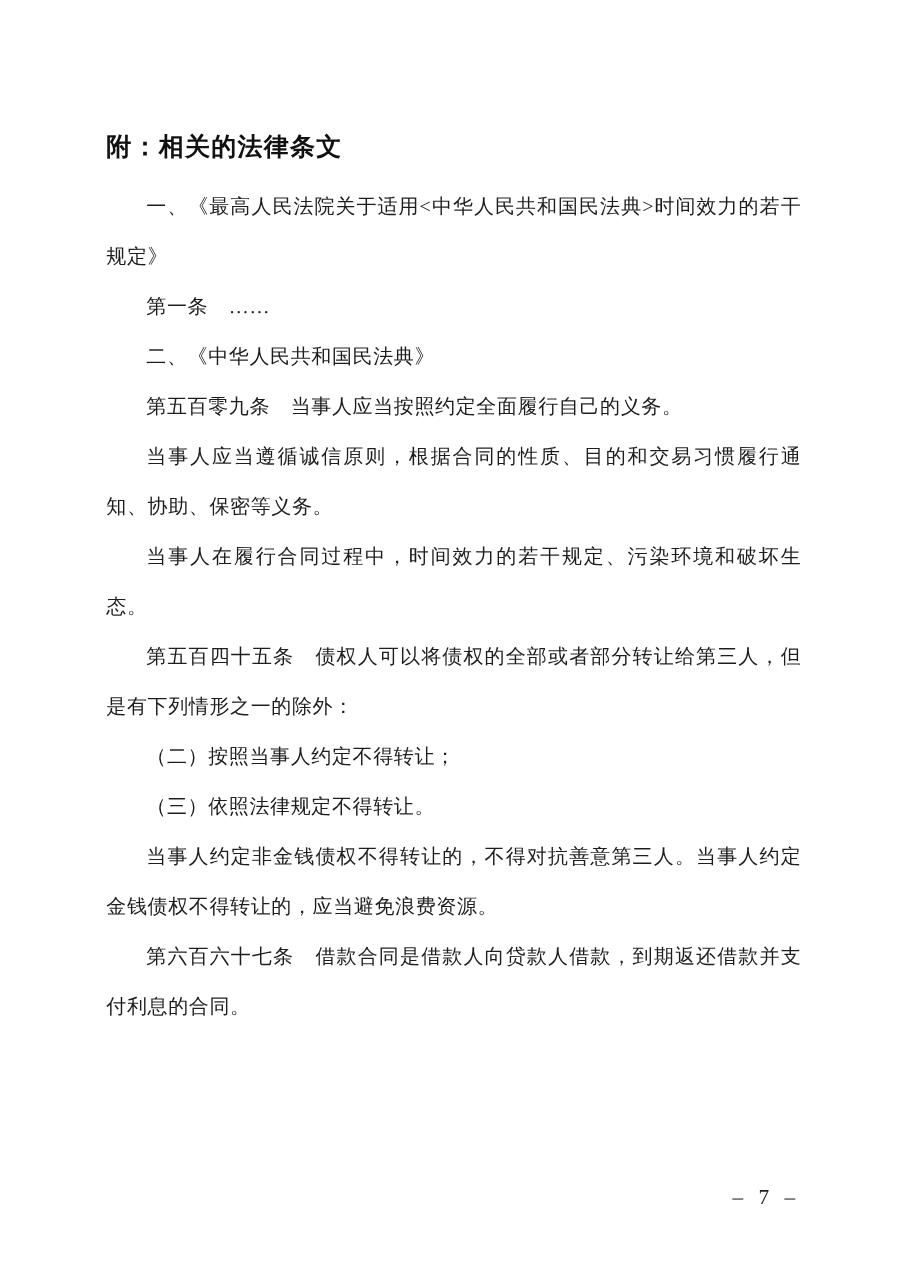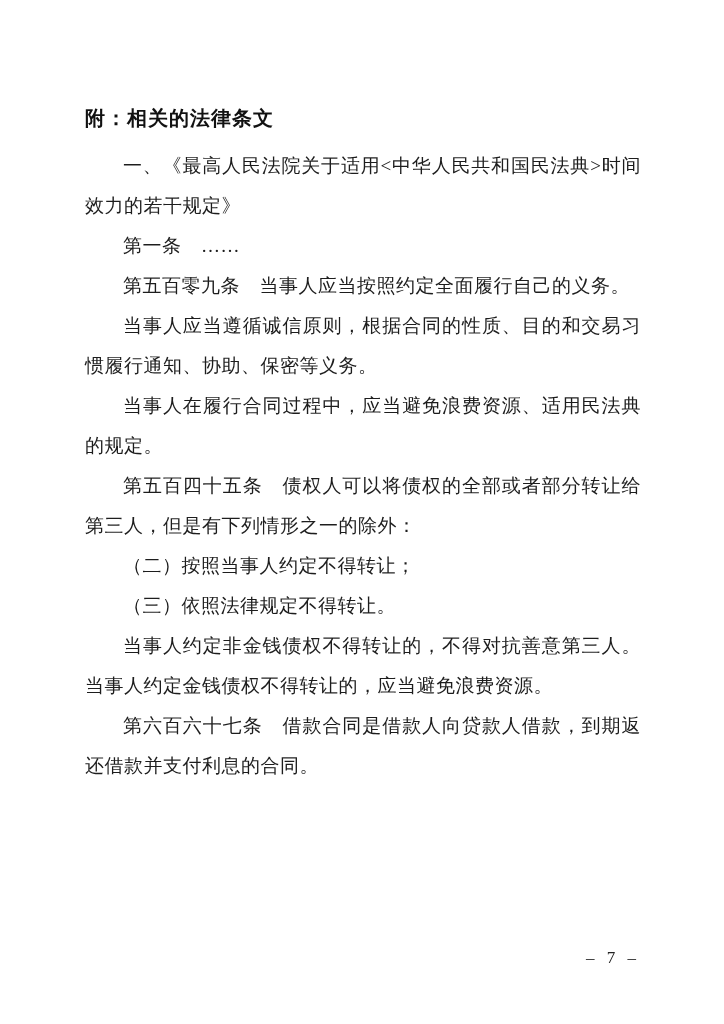--- a/index.html
+++ b/index.html
@@ -27,21 +27,21 @@
   .doc-heading {
     font-family: "Liberation Sans", "DejaVu Sans", sans-serif;
     font-weight: 700;
     font-size: 20px;
     line-height: 28px;
     color: #111111;
     margin: 0 0 14px 0;
     letter-spacing: 1px;
   }
   .paragraph {
-    font-size: 19px;
+    font-size: 16px;
     line-height: 40px;
     margin: 0;
     text-indent: 2em;
     text-align: justify;
     letter-spacing: 0.5px;
     color: #1d1d1d;
   }
   .page-footer {
     position: absolute;
     right: 84px;
@@ -53,23 +53,24 @@
   }
 </style>
 </head>
 <body>
 
 <div class="page">
   <div class="content">
     <h1 class="doc-heading">附：相关的法律条文</h1>
     <p class="paragraph">一、《最高人民法院关于适用&lt;中华人民共和国民法典&gt;时间效力的若干规定》</p>
     <p class="paragraph">第一条　……</p>
+    <p class="paragraph">二、《中华人民共和国民法典》</p>
     <p class="paragraph">第五百零九条　当事人应当按照约定全面履行自己的义务。</p>
     <p class="paragraph">当事人应当遵循诚信原则，根据合同的性质、目的和交易习惯履行通知、协助、保密等义务。</p>
-    <p class="paragraph">当事人在履行合同过程中，应当避免浪费资源、适用民法典的规定。</p>
+    <p class="paragraph">当事人在履行合同过程中，时间效力的若干规定、污染环境和破坏生态。</p>
     <p class="paragraph">第五百四十五条　债权人可以将债权的全部或者部分转让给第三人，但是有下列情形之一的除外：</p>
     <p class="paragraph">（二）按照当事人约定不得转让；</p>
     <p class="paragraph">（三）依照法律规定不得转让。</p>
     <p class="paragraph">当事人约定非金钱债权不得转让的，不得对抗善意第三人。当事人约定金钱债权不得转让的，应当避免浪费资源。</p>
     <p class="paragraph">第六百六十七条　借款合同是借款人向贷款人借款，到期返还借款并支付利息的合同。</p>
   </div>
   <div class="page-footer">– 7 –</div>
 </div>
 
 </body></html>

